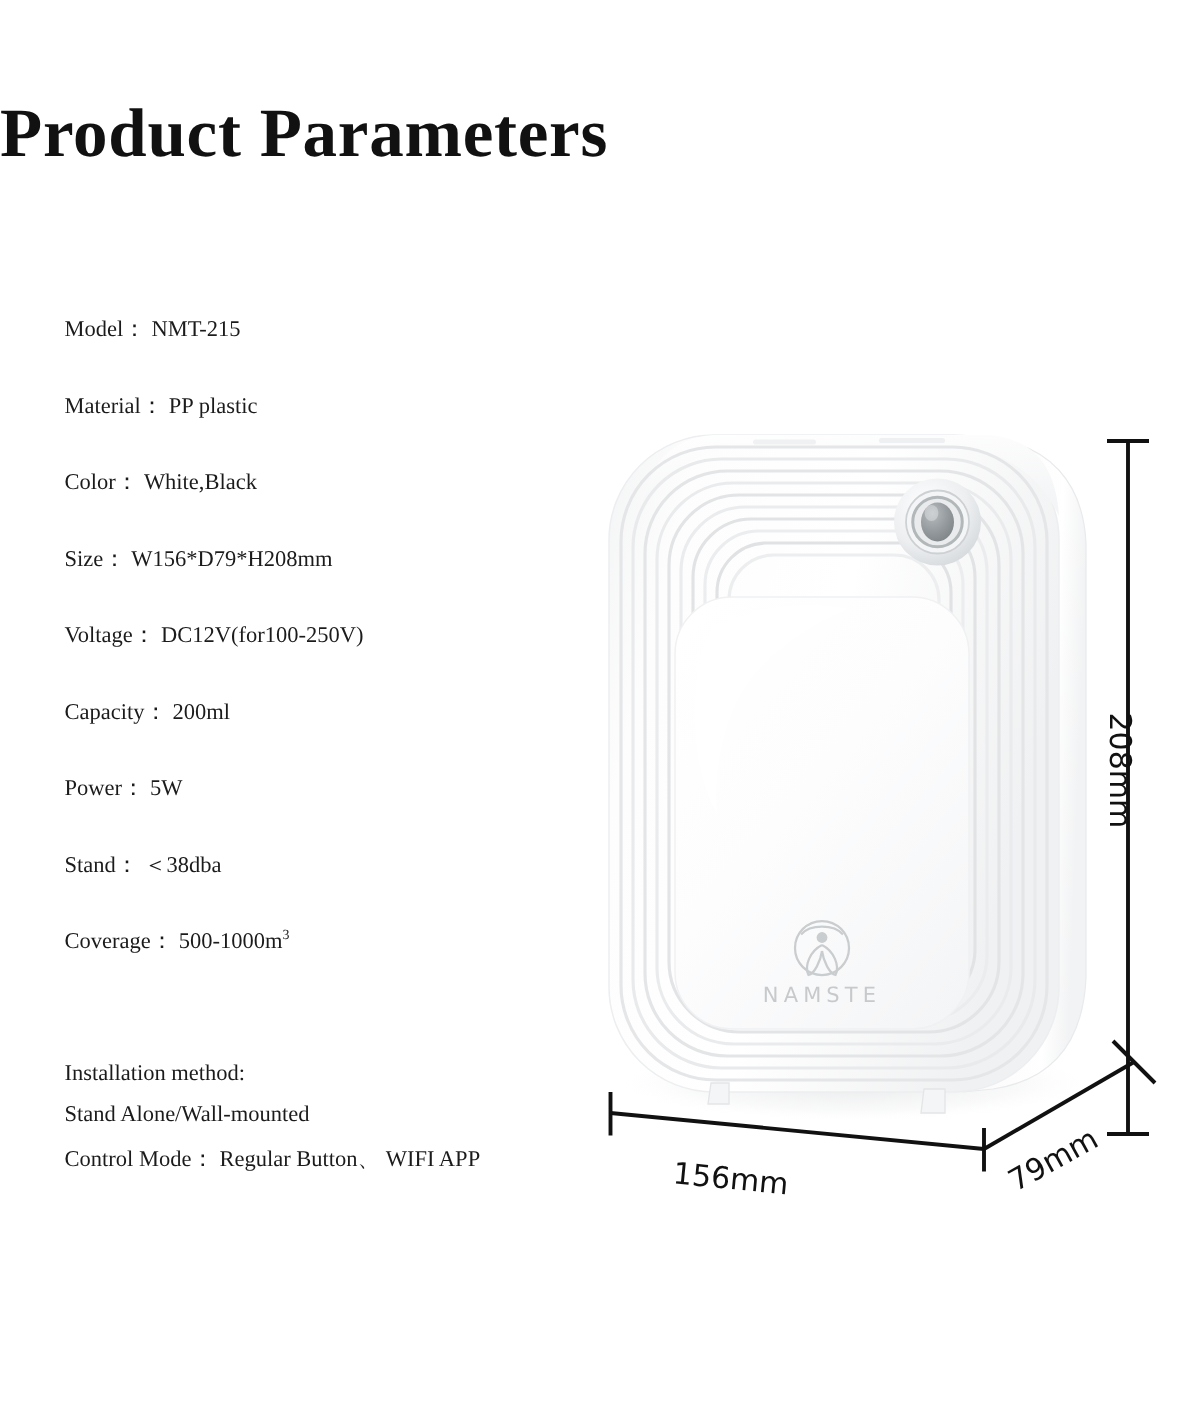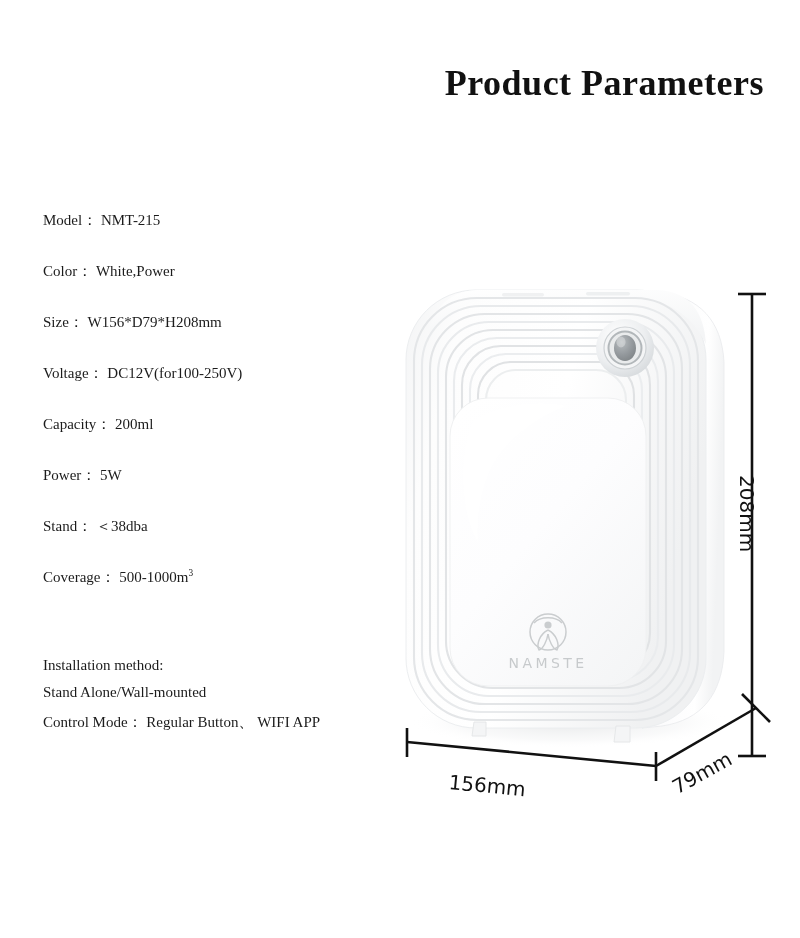--- a/index.html
+++ b/index.html
@@ -15,24 +15,24 @@
     font-family: "Liberation Serif", "DejaVu Serif", serif;
     color: #1a1a1a;
   }
 
   
   #page-title {
     position: absolute;
     left: 0;
     top: 62px;
     width: 764px;
-    text-align: right;
+    text-align: left;
     font-family: "Liberation Serif", "DejaVu Serif", serif;
     font-weight: bold;
-    font-size: 36px;
+    font-size: 46px;
     letter-spacing: 0.5px;
     color: #111111;
   }
 
   
   #spec-list {
     position: absolute;
     left: 43px;
     top: 208px;
     width: 400px;
@@ -105,23 +105,26 @@
 <body>
 
 <div id="page-title">Product Parameters</div>
 
 <div id="spec-list">
 
   <div class="spec-row">
     <span class="spec-label">Model</span><span class="spec-sep">：</span>&nbsp;<span class="spec-value">NMT-215</span>
   </div>
 
-
-  <div class="spec-row">
-    <span class="spec-label">Color</span><span class="spec-sep">：</span>&nbsp;<span class="spec-value">White,Power</span>
+  <div class="spec-row">
+    <span class="spec-label">Material</span><span class="spec-sep">：</span>&nbsp;<span class="spec-value">PP plastic</span>
+  </div>
+
+  <div class="spec-row">
+    <span class="spec-label">Color</span><span class="spec-sep">：</span>&nbsp;<span class="spec-value">White,Black</span>
   </div>
 
   <div class="spec-row">
     <span class="spec-label">Size</span><span class="spec-sep">：</span>&nbsp;<span class="spec-value">W156*D79*H208mm</span>
   </div>
 
   <div class="spec-row">
     <span class="spec-label">Voltage</span><span class="spec-sep">：</span>&nbsp;<span class="spec-value">DC12V(for100-250V)</span>
   </div>
 

